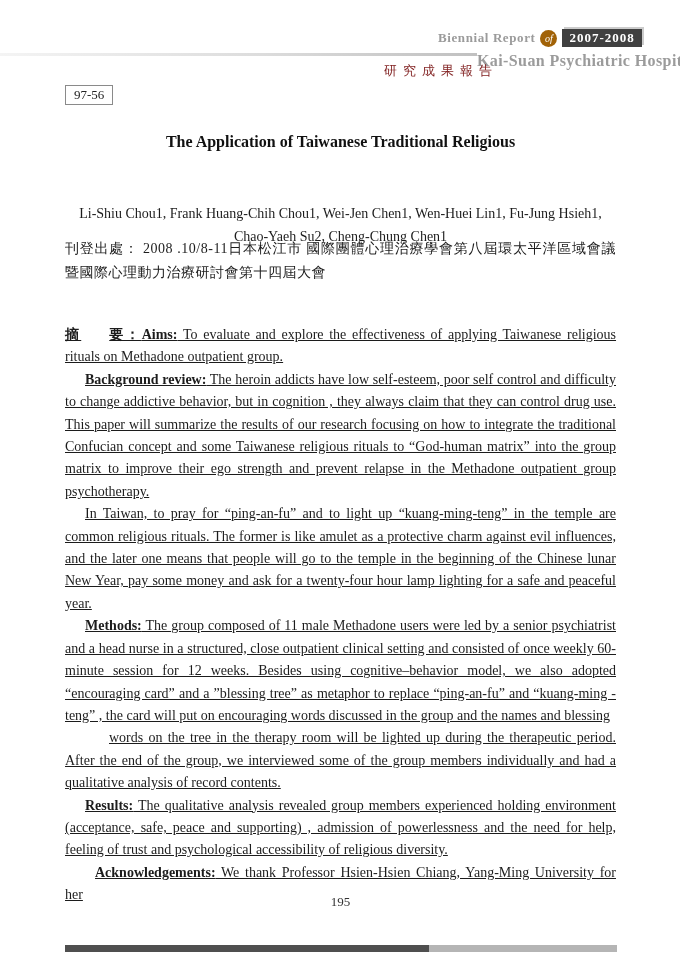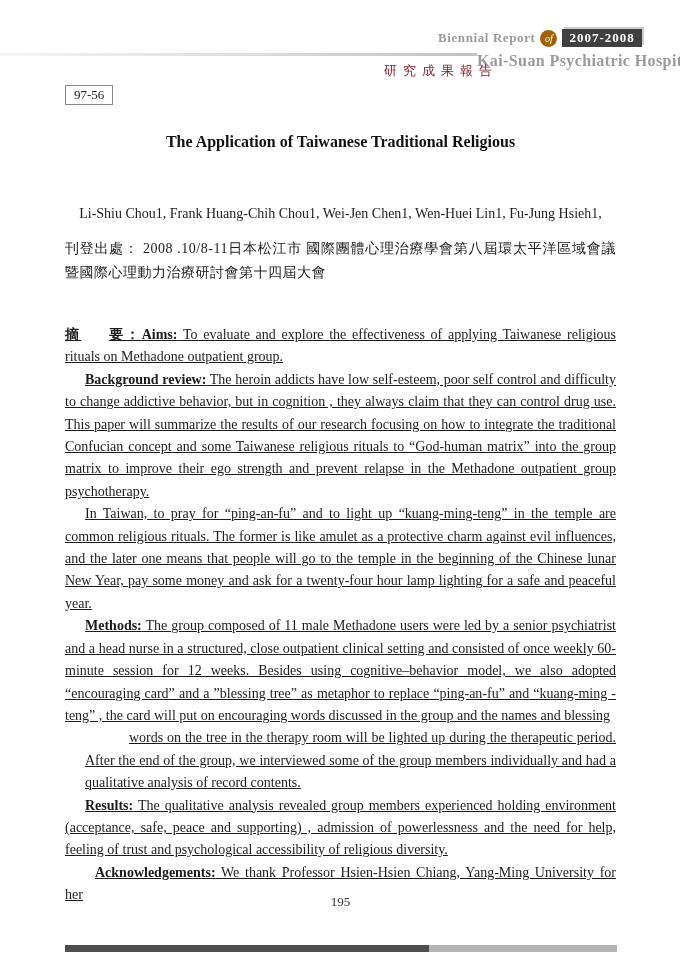--- a/index.html
+++ b/index.html
@@ -54,21 +54,21 @@
     position:absolute;top:237px;left:65px;width:551px;
     font-size:14px;line-height:24px;text-align:justify;color:#1c1c1c;letter-spacing:0.5px;
   }
   
   .bodytxt{
     position:absolute;top:324px;left:65px;width:551px;
     font-size:14px;line-height:22.4px;text-align:justify;color:#1c1c1c;
   }
   .p{margin:0;text-indent:20px;text-decoration:underline;}
   .p-first{text-indent:0;}
-  .p-cont{text-indent:44px;margin-left:20px;}
+  .p-cont{text-indent:44px;}
   .p-ack{text-indent:30px;}
   .b{font-weight:bold;}
   .zhai{font-weight:bold;margin-right:28px;}
   .yao{font-weight:bold;}
   
   .page-num{
     position:absolute;top:894px;left:65px;width:551px;text-align:center;
     font-size:13px;color:#333333;
   }
   .foot-bar-dark{
@@ -98,20 +98,21 @@
   <div class="paper-no">
     <span>97-56</span>
   </div>
 
   <h1 class="title">
     <span class="tl">The Application of Taiwanese Traditional Religious</span>
   </h1>
 
   <div class="authors">
     <div>Li-Shiu Chou1, Frank Huang-Chih Chou1, Wei-Jen Chen1, Wen-Huei Lin1, Fu-Jung Hsieh1,</div>
+    <div>Chao-Yaeh Su2, Cheng-Chung Chen1</div>
   </div>
 
   <div class="pub">刊登出處： 2008 .10/8-11日本松江市 國際團體心理治療學會第八屆環太平洋區域會議暨國際心理動力治療研討會第十四屆大會</div>
 
   <div class="bodytxt">
 
     <p class="p p-first">
       <span class="zhai">摘</span><span class="yao">要：</span><span class="b">Aims:</span><span> To evaluate and explore the effectiveness of applying Taiwanese religious rituals on Methadone outpatient group.</span>
     </p>
 

